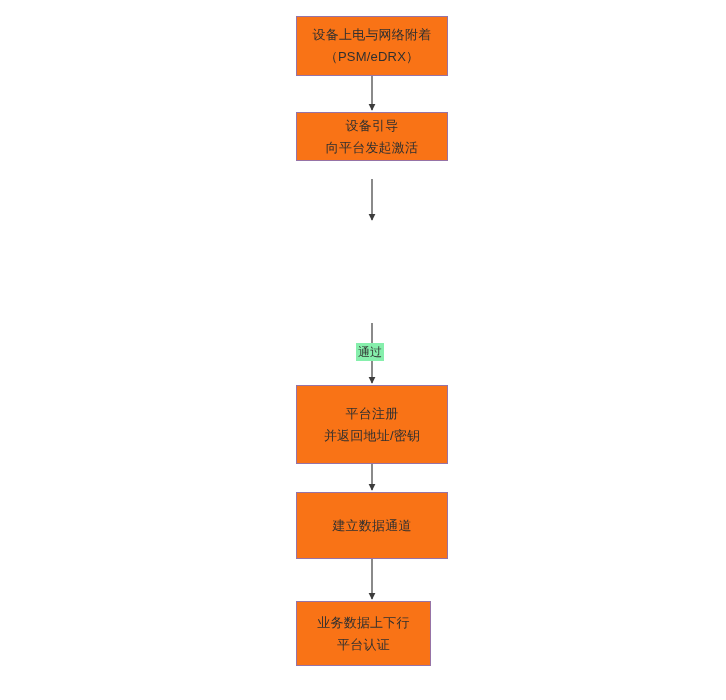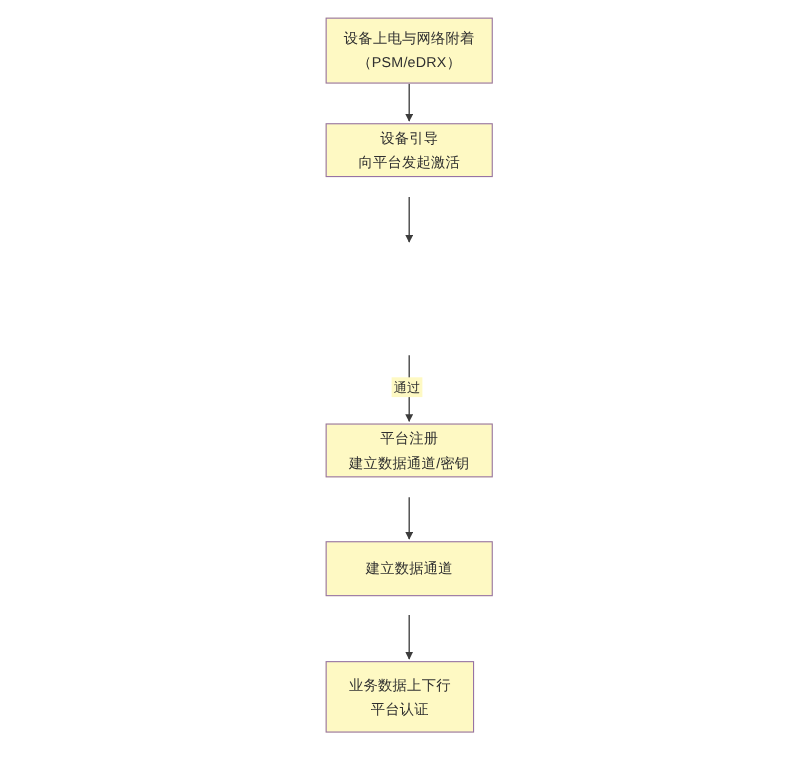--- a/index.html
+++ b/index.html
@@ -24,21 +24,21 @@
     position: absolute;
     left: 0;
     top: 0;
     width: 726px;
     height: 700px;
   }
   
   .node-box {
     position: absolute;
     box-sizing: border-box;
-    background: #fef9c3;
+    background: #f97316;
     border: 1px solid #9673a6;
     display: flex;
     flex-direction: column;
     align-items: center;
     justify-content: center;
     text-align: center;
     color: #303030;
     font-size: 13px;
     line-height: 22px;
     letter-spacing: 0.2px;
@@ -67,21 +67,21 @@
     color: #303030;
     font-size: 13px;
     line-height: 20px;
     text-align: center;
     white-space: nowrap;
     letter-spacing: 0.2px;
   }
   
   .edge-label {
     position: absolute;
-    background: #fef9c3;
+    background: #86efac;
     color: #303030;
     font-size: 12px;
     line-height: 16px;
     padding: 1px 2px;
     white-space: nowrap;
     z-index: 3;
   }
 </style>
 </head>
 <body>
@@ -112,26 +112,26 @@
   </div>
 
   <div class="node-box" style="left:296px; top:112px; width:152px; height:49px;">
     <span class="line">设备引导</span>
     <span class="line">向平台发起激活</span>
   </div>
 
 
   <div class="edge-label" style="left:356px; top:343px;">通过</div>
 
-  <div class="node-box" style="left:296px; top:385px; width:152px; height:49px;">
+  <div class="node-box" style="left:296px; top:385px; width:152px; height:79px;">
     <span class="line">平台注册</span>
-    <span class="line">建立数据通道/密钥</span>
+    <span class="line">并返回地址/密钥</span>
   </div>
 
-  <div class="node-box" style="left:296px; top:492px; width:152px; height:50px;">
+  <div class="node-box" style="left:296px; top:492px; width:152px; height:67px;">
     <span class="line">建立数据通道</span>
   </div>
 
   <div class="node-box" style="left:296px; top:601px; width:135px; height:65px;">
     <span class="line">业务数据上下行</span>
     <span class="line">平台认证</span>
   </div>
 
 </div>
 

